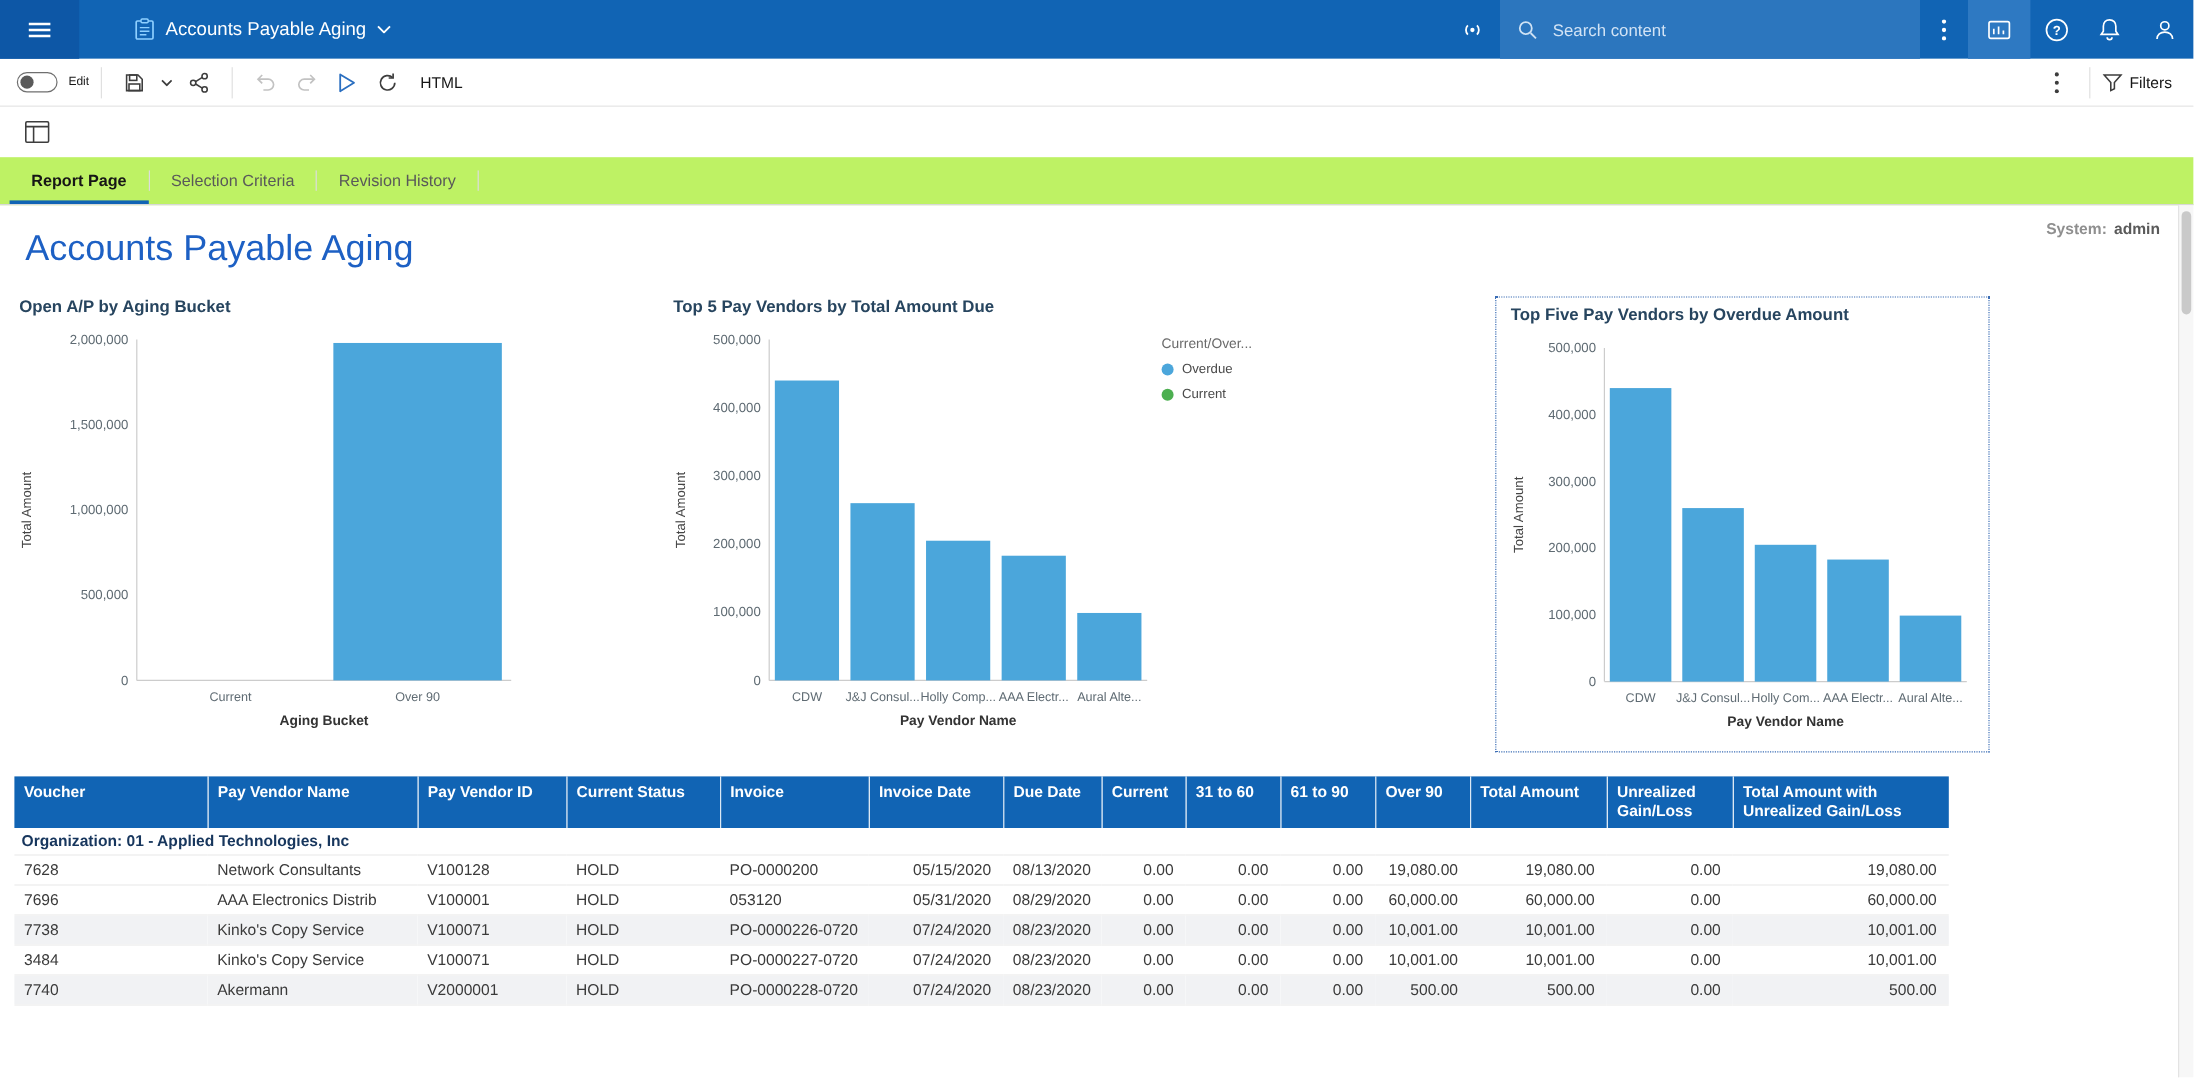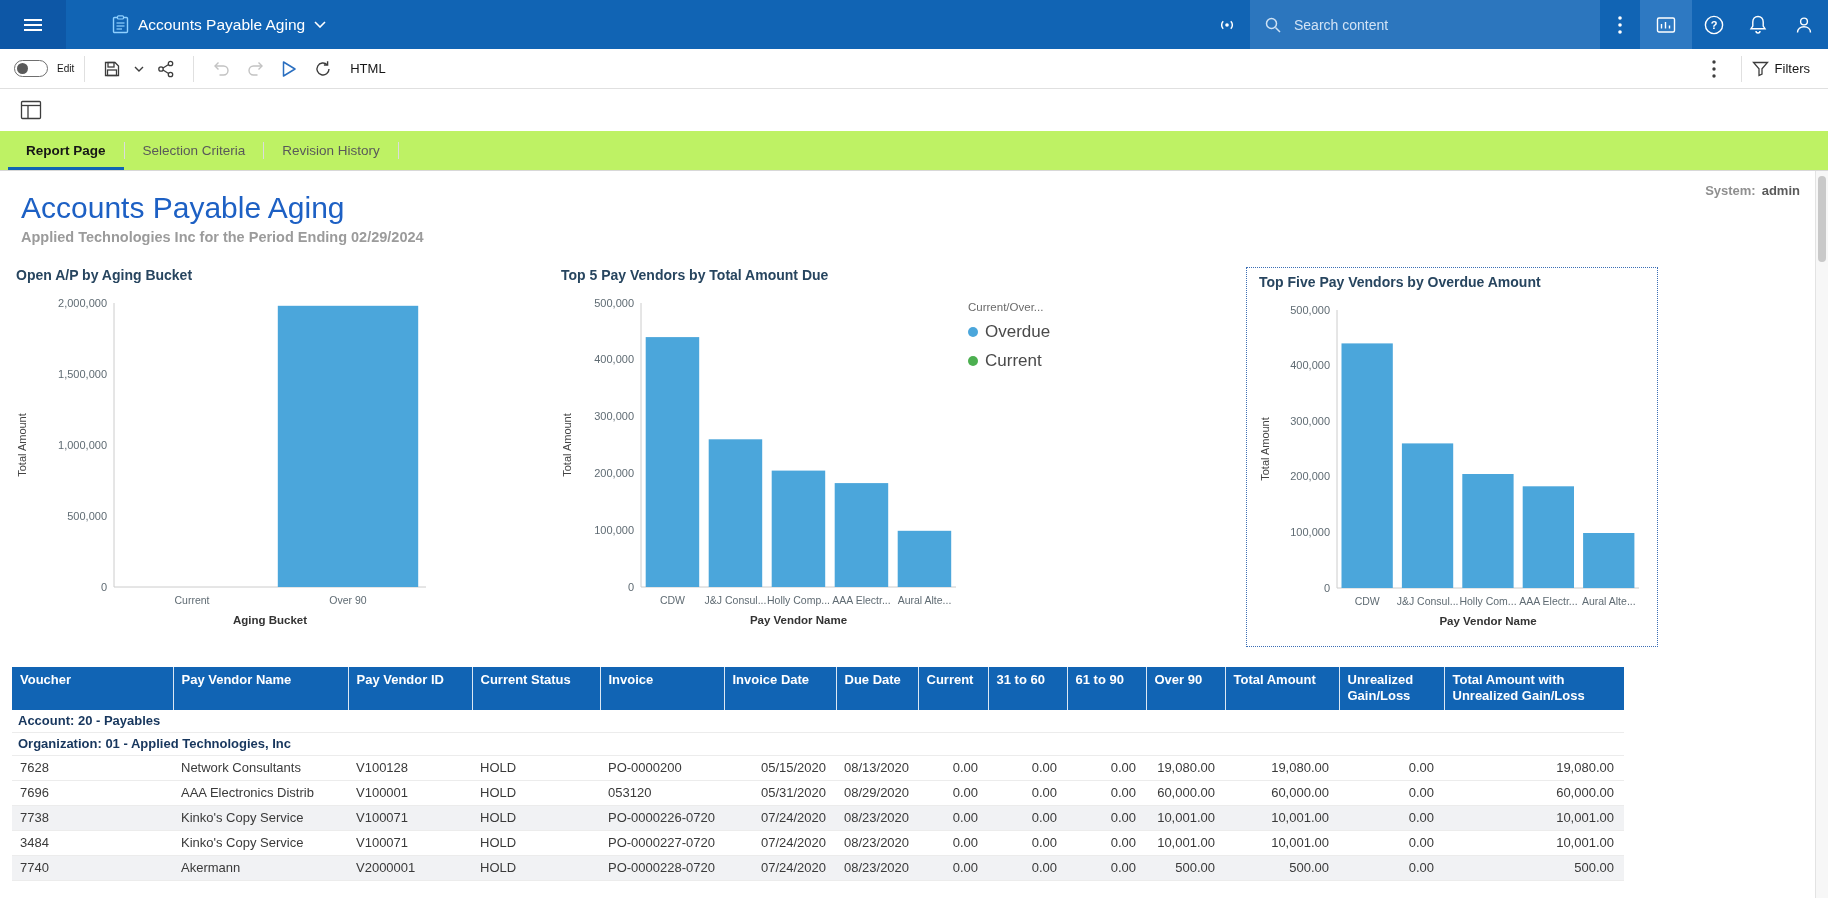--- a/index.html
+++ b/index.html
@@ -58,21 +58,21 @@
   .rsub{margin:4px 0 0 21px;font-size:14.5px;font-weight:bold;color:#9b9b9b;}
 
   .charts-row{display:flex;align-items:flex-start;margin-top:22px;padding-left:14px;}
   .chart h3{margin:0 0 6px 2px;font-size:14px;font-weight:bold;color:#27455f;}
   .chart-c0{width:545px;}
   .chart-c1{width:575px;display:flex;}
   .legend{width:170px;padding-top:34px;padding-left:4px;}
   .legend-title{font-size:11.5px;color:#6a6a6a;margin-bottom:9px;}
   .legend-item{display:flex;align-items:center;gap:7px;margin-bottom:9px;cursor:pointer;}
   .legend-dot{width:10px;height:10px;border-radius:50%;display:inline-block;}
-  .legend-item span:last-child{font-size:17px;color:#4a4a4a;}
+  .legend-item span:last-child{font-size:11px;color:#4a4a4a;}
   .chart-c2{margin-left:auto;margin-right:170px;border:1.5px dotted #3c6eb5;padding:6px 10px 8px 10px;}
 
   
   .data-table{border-collapse:collapse;table-layout:fixed;margin:20px 0 0 12px;width:1612px;}
   .data-table th{
     background:var(--blue);color:#fff;font-size:13px;font-weight:bold;text-align:left;
     padding:5px 8px;border-right:1px solid rgba(255,255,255,.85);vertical-align:top;line-height:1.25;
   }
   .data-table th:last-child{border-right:none;}
   .data-table td{font-size:13px;color:#3a3a3a;padding:4.5px 8px;border-bottom:1px solid #ececec;white-space:nowrap;overflow:hidden;}
@@ -254,21 +254,20 @@
       <span>Revision History</span>
     </div>
   <span class="tsep"></span>
 </nav>
 
 <main class="content">
   <div class="system-line">
     <span class="sys">System:</span><span class="usr">admin</span>
   </div>
   <h1 class="rtitle">Accounts Payable Aging</h1>
-  <div class="rsub">Applied Technologies Inc for the Period Ending 02/29/2024</div>
 
   <div class="charts-row">
     <section class="chart chart-c0">
       <h3>Open A/P by Aging Bucket</h3>
       <div class="svg-holder">
           <svg width="430" height="350" font-family="Liberation Sans, sans-serif">
             <line x1="100" y1="14" x2="100" y2="298" stroke="#cccccc"></line>
             <line x1="100" y1="298" x2="412" y2="298" stroke="#cccccc"></line>
             <text x="93" y="301.5" text-anchor="end" font-size="11" fill="#5f6b73">0</text>
             <text x="93" y="230.5" text-anchor="end" font-size="11" fill="#5f6b73">500,000</text>
@@ -386,23 +385,20 @@
           <th>31 to 60</th>
           <th>61 to 90</th>
           <th>Over 90</th>
           <th>Total Amount</th>
           <th>Unrealized Gain/Loss</th>
           <th>Total Amount with Unrealized Gain/Loss</th>
         </tr>
       </thead>
       <tbody>
         <tr>
-          <td colspan="14" class="group">Account: 20 - Payables</td>
-        </tr>
-        <tr>
           <td colspan="14" class="group">Organization: 01 - Applied Technologies, Inc</td>
         </tr>
         <tr>
           <td>7628</td>
           <td>Network Consultants</td>
           <td>V100128</td>
           <td>HOLD</td>
           <td>PO-0000200</td>
           <td class="num">05/15/2020</td>
           <td class="num">08/13/2020</td>

